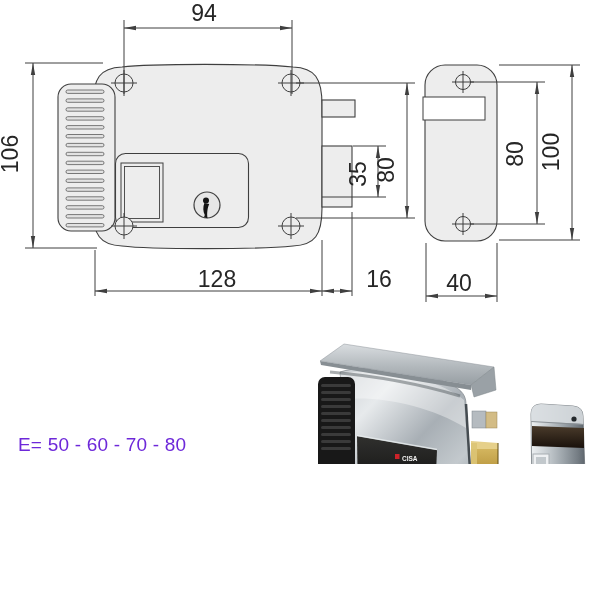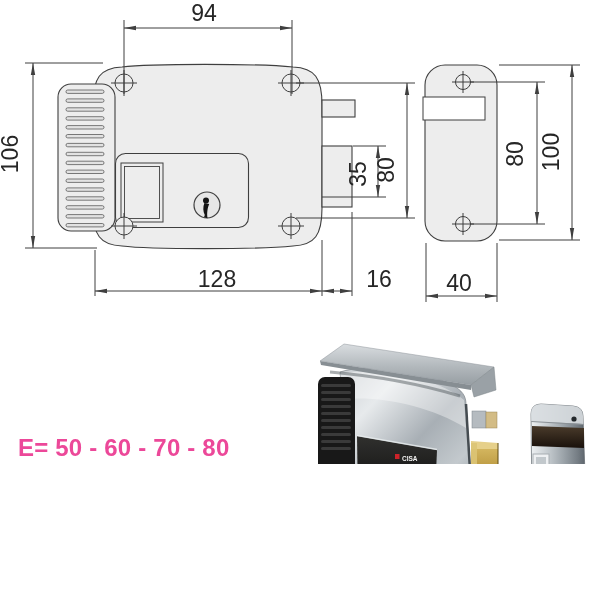--- a/index.html
+++ b/index.html
@@ -2,22 +2,22 @@
 <html><head>
 <meta charset="utf-8">
 <style>
   html,body{margin:0;padding:0;background:#fff;}
   #canvas{position:relative;width:600px;height:464px;background:#fff;overflow:hidden;
           font-family:"Liberation Sans",sans-serif;}
   #gfx{position:absolute;left:0;top:0;}
   .dim{font-family:"Liberation Sans",sans-serif;font-size:23px;fill:#262626;}
   .thin{stroke:#3f3f3f;stroke-width:1;fill:none;}
   .part{fill:#ededed;stroke:#3f3f3f;stroke-width:1.1;}
-  #caption{position:absolute;left:18px;top:434px;font-size:24px;color:#ec4899;
-           letter-spacing:.2px;font-weight:bold;}
+  #caption{position:absolute;left:18px;top:434px;font-size:19px;color:#6d28d9;
+           letter-spacing:.2px;}
 </style>
 </head>
 <body>
 
 <div id="canvas">
 
 <svg id="gfx" width="600" height="600" viewBox="0 0 600 600">
   <defs>
     <marker id="aS" viewBox="0 0 12 6" refX="0.5" refY="3" markerWidth="13" markerHeight="6.5" orient="auto">
       <path d="M0.5,3 L12,0.9 L12,5.1 Z" fill="#3f3f3f"></path>

